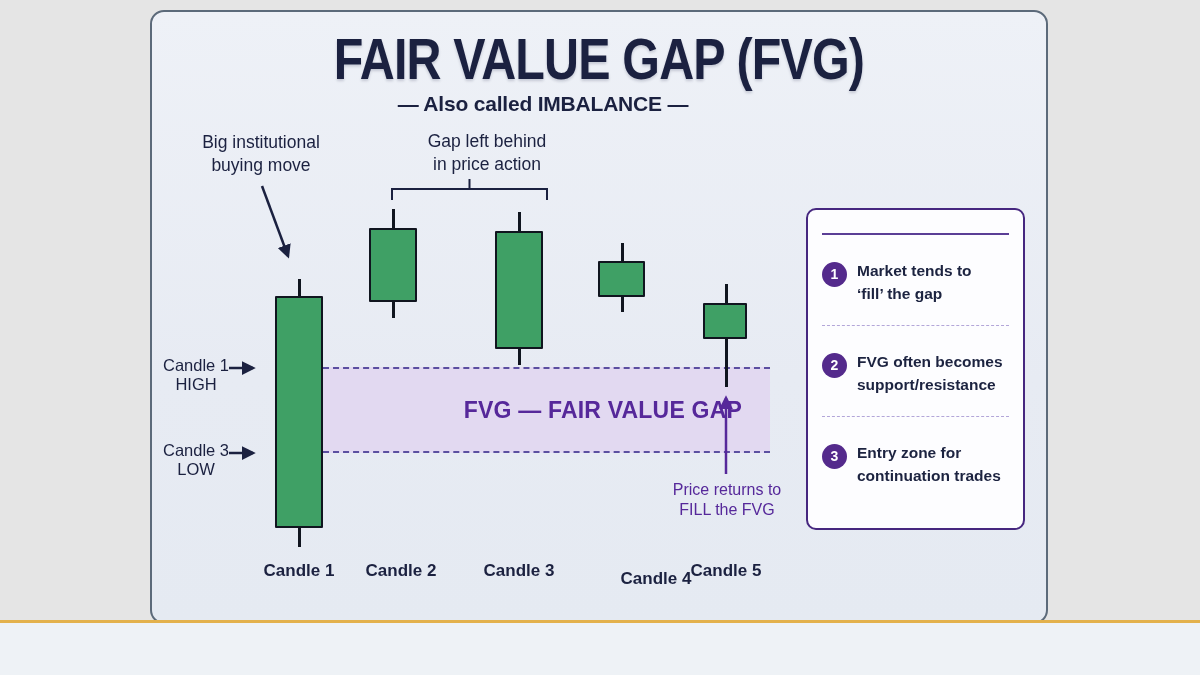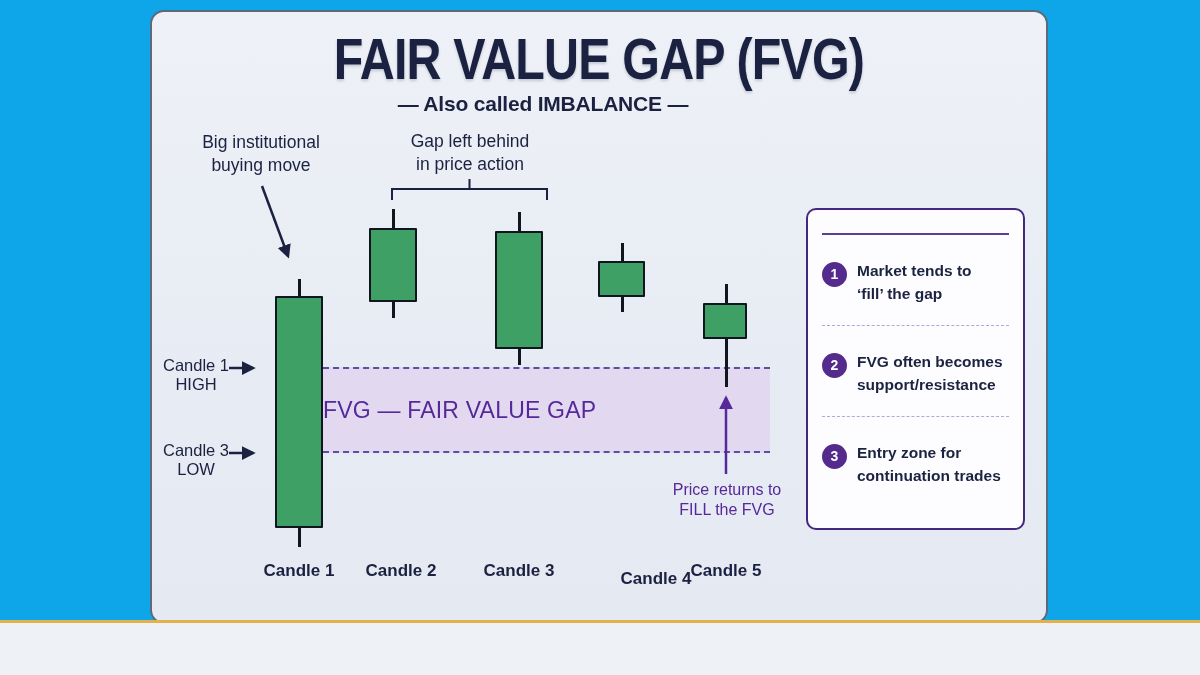--- a/index.html
+++ b/index.html
@@ -1,18 +1,18 @@
 <!DOCTYPE html>
 <html style="--green: #3fa065; --purple: #56289a; --band-fill: #e2d9f1; --band-border: #5b4fa0; --panel-border: #46277f; --badge: #542a8c; --gold: #e3b14c;"><head>
 <meta charset="utf-8">
 <style>
   * { margin:0; padding:0; box-sizing:border-box; }
   html,body { width:1200px; height:675px; overflow:hidden; }
   body { font-family:"Liberation Sans", sans-serif; background:#f8fafc; }
-  #stage { position:relative; width:1200px; height:675px; background:#0ea5e9; }
+  #stage { position:relative; width:1200px; height:675px; background:#e5e5e5; }
 
   
   .card {
     position:absolute; left:150px; top:10px; width:898px; height:614px;
     background:linear-gradient(180deg,#eef1f7 0%,#e7ebf3 60%,#e5eaf2 100%);
     border:2px solid #5c6a7a; border-radius:14px;
   }
 
   .title {
     position:absolute; left:150px; top:26px; width:898px; text-align:center;
@@ -25,37 +25,37 @@
   }
   .subtitle {
     position:absolute; left:150px; top:92px; width:786px; text-align:center;
     font-size:21px; font-weight:700; color:#1b2140; letter-spacing:-0.2px;
   }
 
   
   .ann { position:absolute; text-align:center; color:#1b2140; font-weight:400; }
   .ann .ln { display:block; }
   #ann-institutional { left:166px; top:131px; width:190px; font-size:17.5px; line-height:23px; }
-  #ann-gap           { left:375px; top:130px; width:190px; font-size:17.5px; line-height:23px; }
+  #ann-gap           { left:392px; top:130px; width:190px; font-size:17.5px; line-height:23px; }
   #ann-high          { left:151px; top:356px; width:90px;  font-size:16.5px; line-height:19px; }
   #ann-low           { left:151px; top:441px; width:90px;  font-size:16.5px; line-height:19px; }
   #ann-price-return  { left:642px; top:480px; width:170px; font-size:16px;  line-height:20px;
                        color:var(--purple,#56289a); }
 
   
   .fvg-band {
     position:absolute; left:323px; top:367px; width:447px; height:86px;
     background:var(--band-fill,#e2d9f1);
     border-top:2px dashed var(--band-border,#5b4fa0);
     border-bottom:2px dashed var(--band-border,#5b4fa0);
   }
   .fvg-band .fvg-label {
-    display:block; width:100%; text-align:left; line-height:82px;
-    font-size:23px; font-weight:400; letter-spacing:0.2px;
-    color:var(--purple,#56289a); 
+    display:block; width:100%; text-align:right; line-height:82px;
+    font-size:23px; font-weight:700; letter-spacing:0.2px;
+    color:var(--purple,#56289a); padding-right:28px;
   }
 
   
   .wick { position:absolute; width:3px; background:#10151f; }
   .candle-body { position:absolute; background:var(--green,#3fa065); border:2.5px solid #10151f; border-radius:1px; }
   .candle-label { position:absolute; width:96px; text-align:center; font-size:17px; font-weight:700; color:#1b2140; }
 
   
   #overlay { position:absolute; left:0; top:0; width:1200px; height:675px; pointer-events:none; }
 

